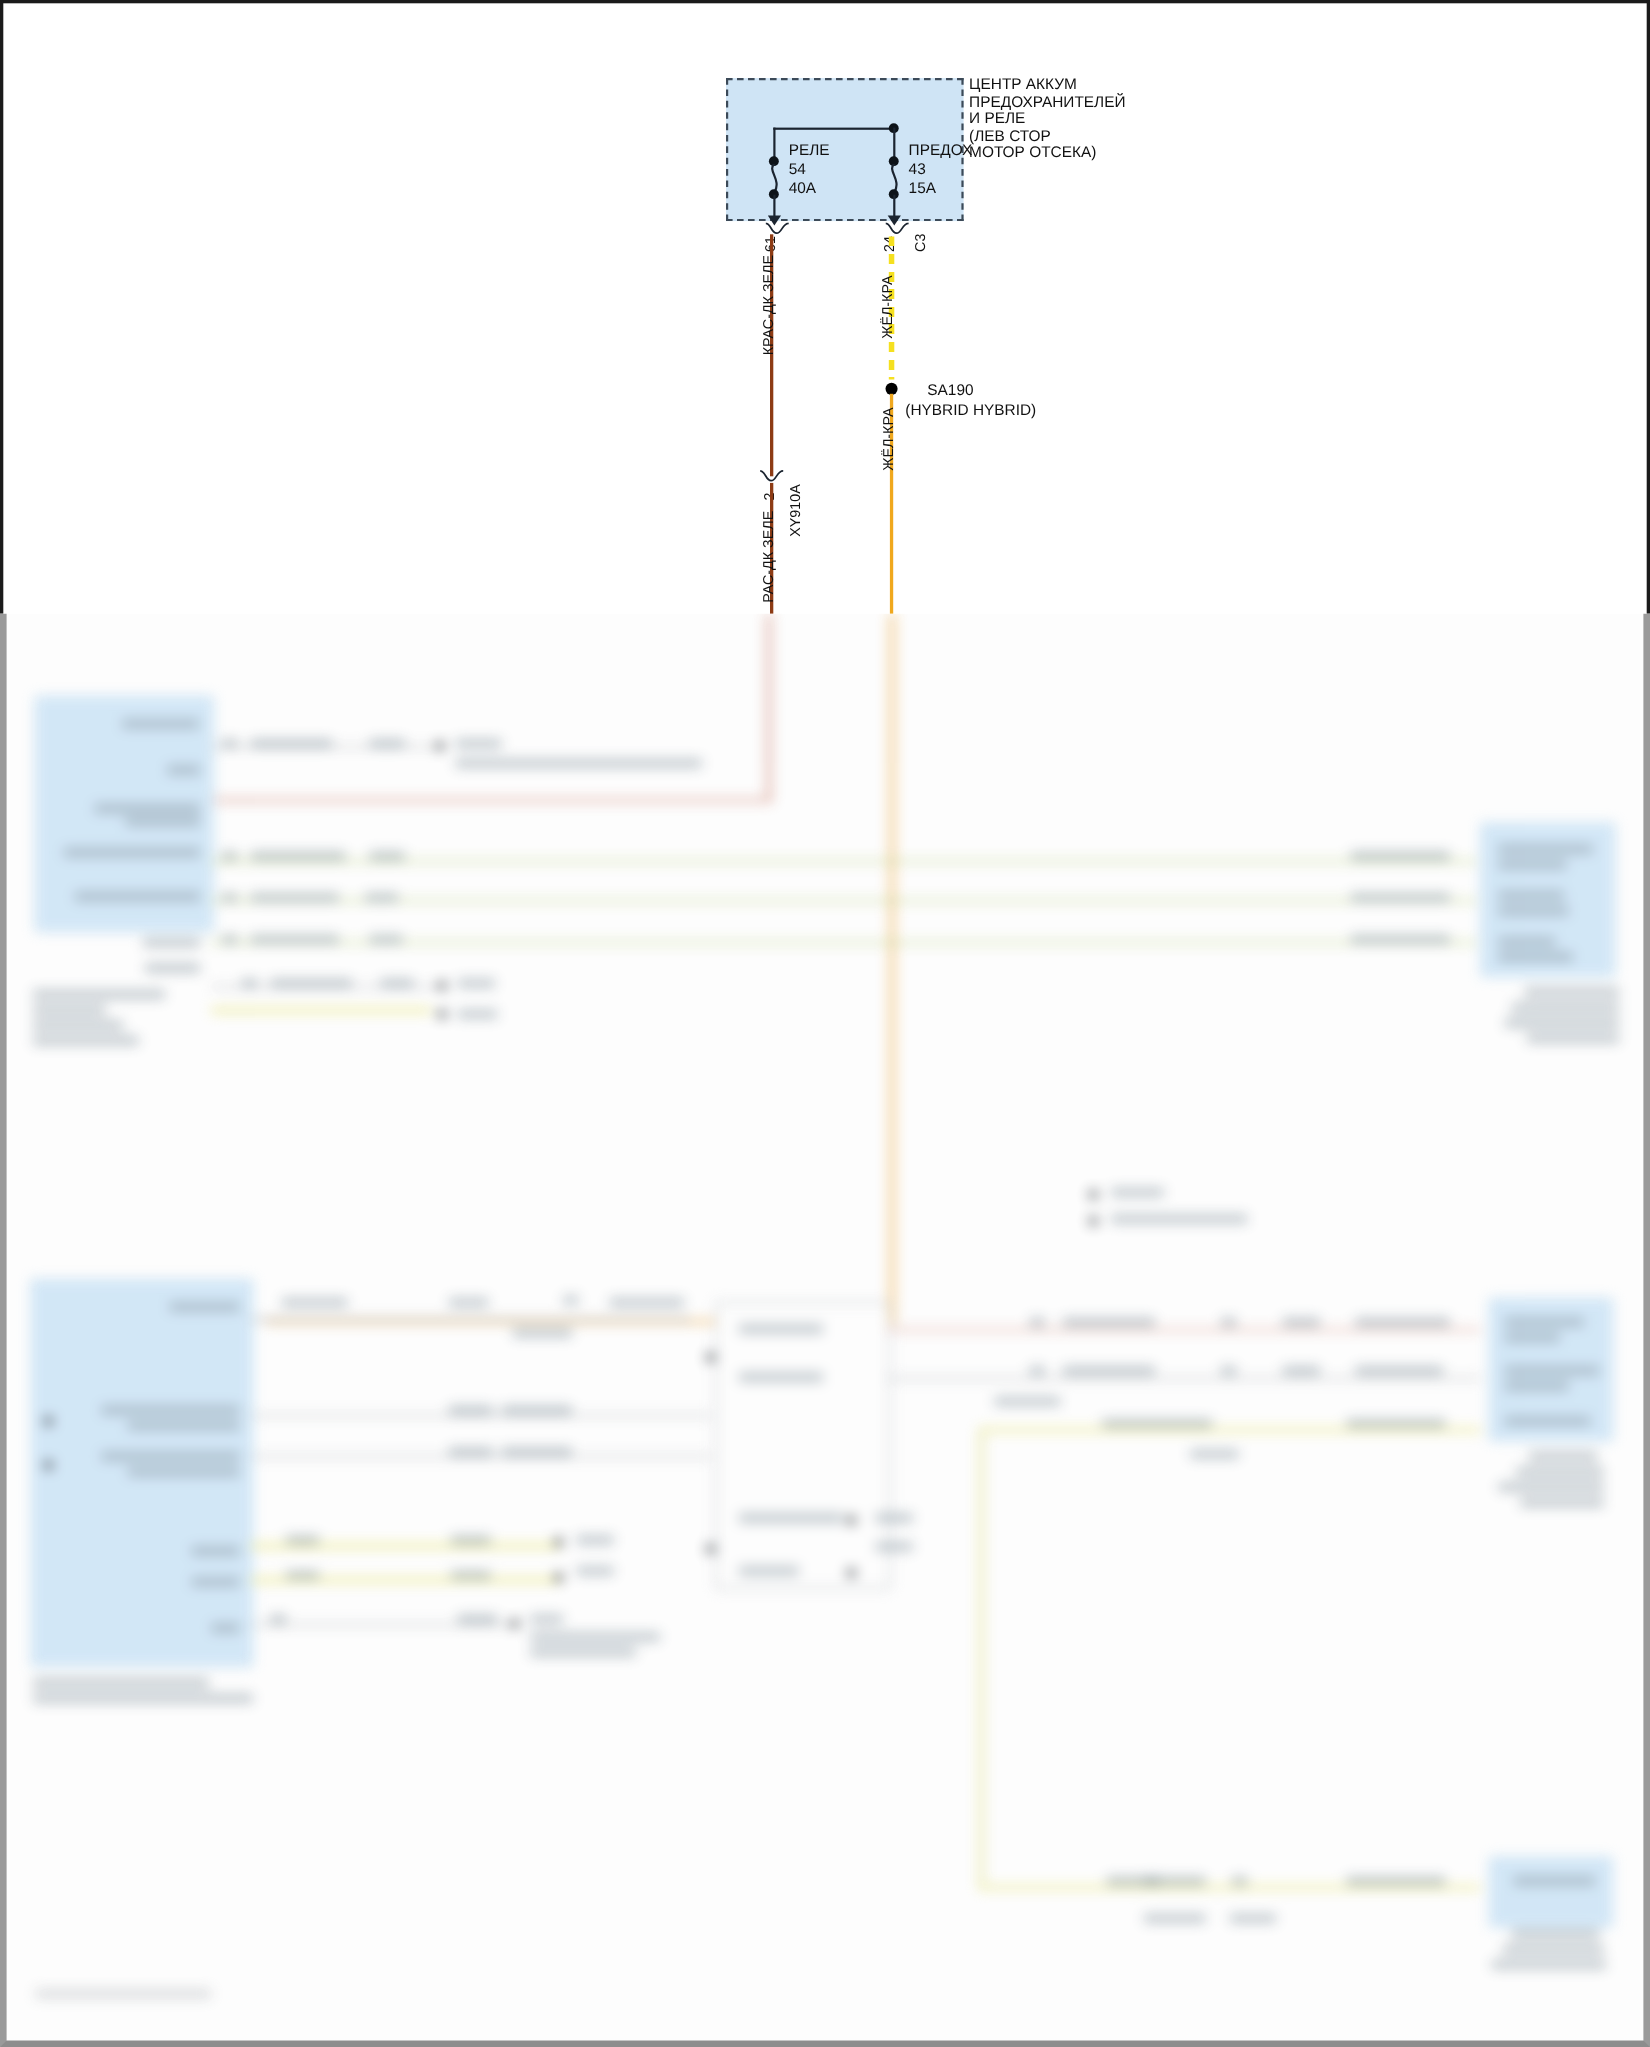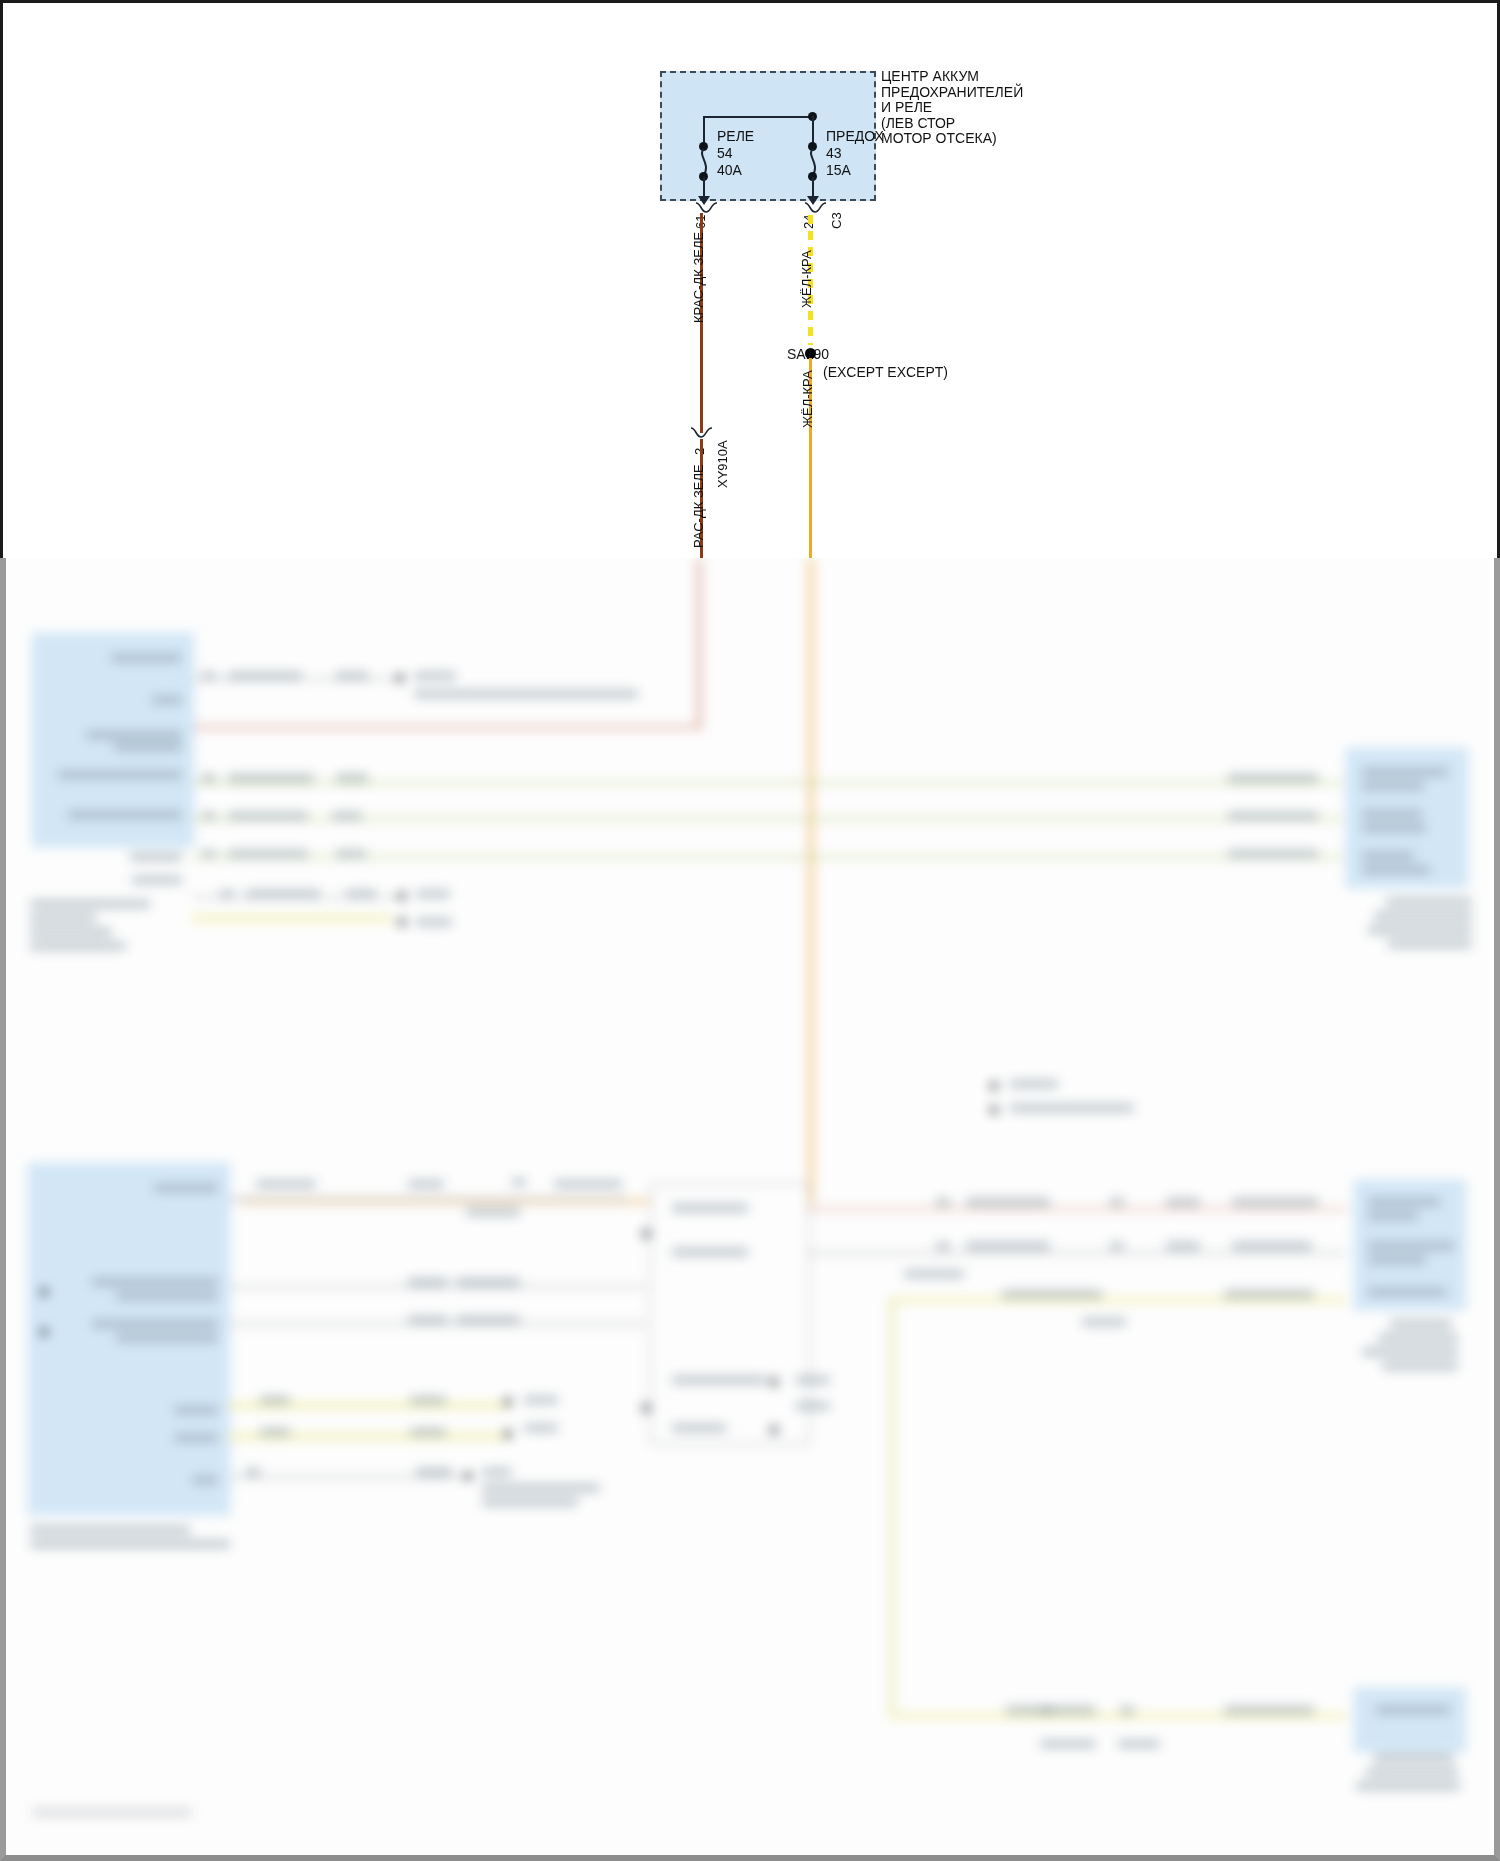--- a/index.html
+++ b/index.html
@@ -120,22 +120,22 @@
     <div class="vrot" style="left:689px;top:452px;">2</div>
     <div class="vrot" style="left:712px;top:485px;">XY910A</div>
 
     <div class="wire w-red" style="left:697px;top:436px;height:122px;"></div>
     <div class="vrot" style="left:688px;top:545px;">РАС-ДК ЗЕЛЕ</div>
 
     <div class="wire w-ylo-dash" style="left:805px;top:212px;height:130px;"></div>
     <div class="vrot" style="left:796px;top:305px;">ЖЁЛ-КРА</div>
 
     <div class="splice-dot" style="left:802px;top:345px;"></div>
-    <div class="note" style="left:784px;top:343px;">SA190</div>
-    <div class="note" style="left:820px;top:361px;">(EXCEPT EXCEPT)</div>
+    <div class="note" style="left:840px;top:343px;">SA190</div>
+    <div class="note" style="left:820px;top:361px;">(HYBRID HYBRID)</div>
 
     <div class="wire w-ylo" style="left:806px;top:355px;height:203px;"></div>
     <div class="vrot" style="left:797px;top:425px;">ЖЁЛ-КРА</div>
 
   </div>
 
   <div id="sheet-bottom">
     <div id="blurlayer">
 
       <div class="bvert" style="left:691px;top:0;height:170px;background:#d79d8f;width:4px;"></div>

